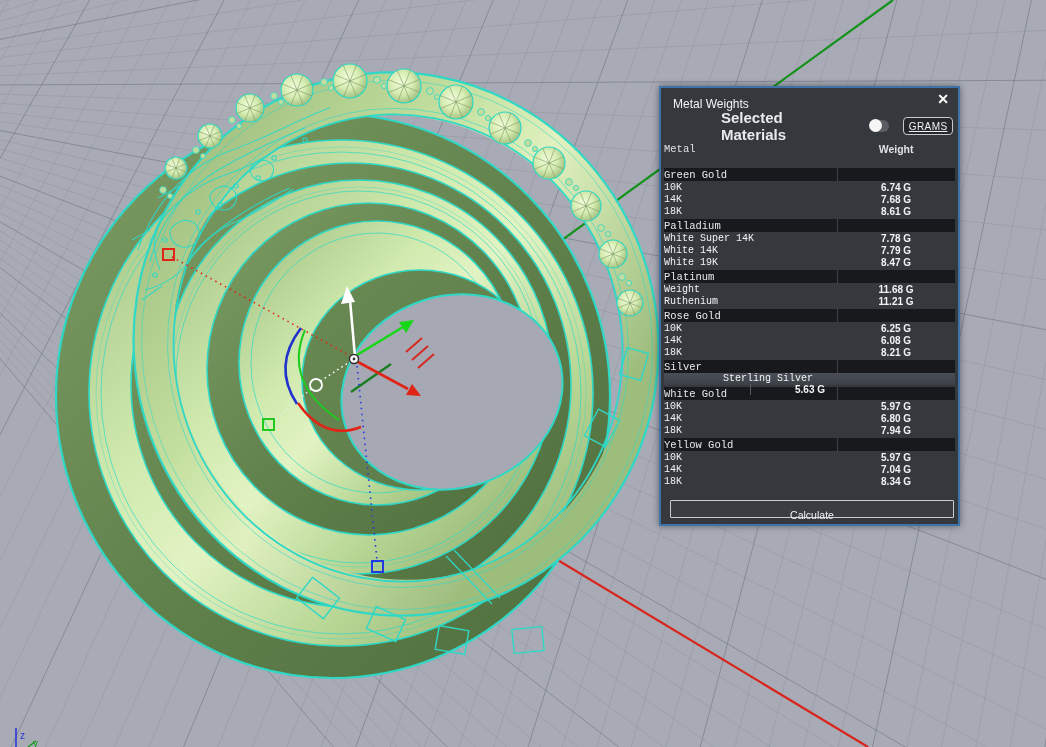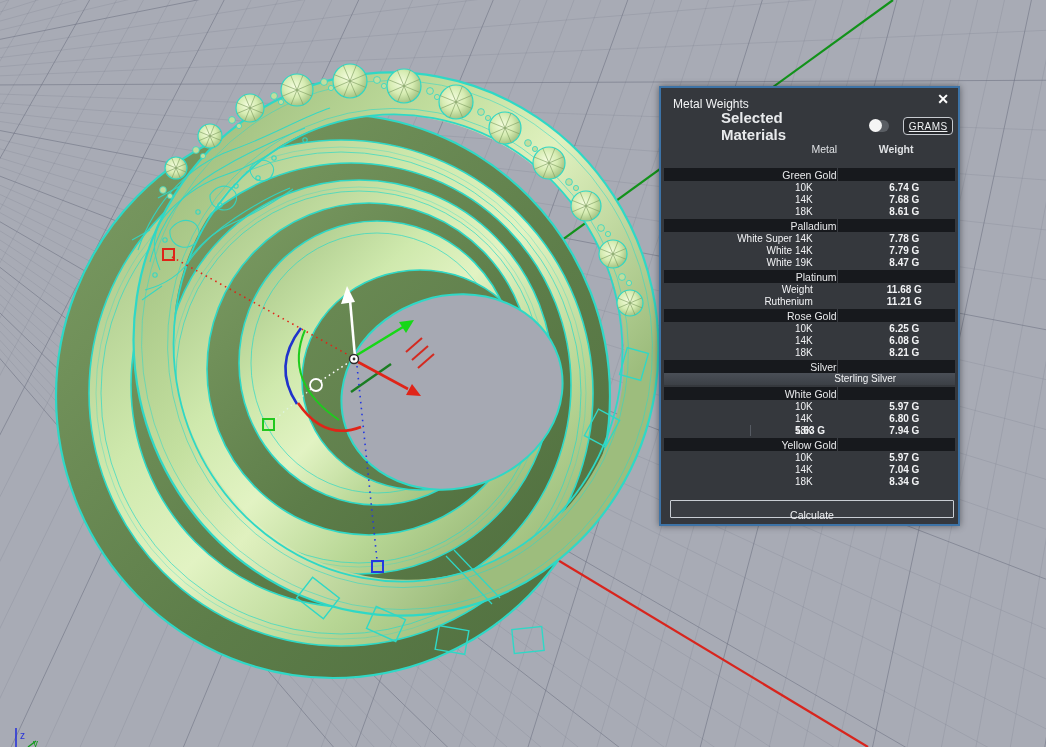--- a/index.html
+++ b/index.html
@@ -20,27 +20,27 @@
   .panel-titlebar{position:relative;height:21px;padding:6px 10px 0 12px;box-sizing:border-box;}
   .panel-title{font-size:12px;color:#f2f3f5;}
   .close{position:absolute;right:9px;top:4px;font-size:14px;font-weight:bold;color:#ffffff;cursor:pointer;line-height:14px;}
   .controls{display:flex;align-items:center;height:30px;padding:2px 5px 0 0;}
   .sel-label{font-size:15px;color:#e8eaec;margin-left:60px;font-weight:bold;}
   .toggle{margin-left:54px;width:27px;height:12px;border-radius:6px;background:#5a5e64;position:relative;display:inline-block;cursor:pointer;}
   .toggle .knob{position:absolute;left:-1px;top:-1px;width:13px;height:13px;border-radius:50%;background:#f5f5f5;}
   .units{margin-left:14px;width:68px;height:18px;background:#26282c;border:1px solid #c6cad0;border-radius:4px;color:#eef0f2;font-size:10px;font-family:"Liberation Sans",sans-serif;letter-spacing:.4px;padding:0;cursor:pointer;text-decoration:underline;}
   .colhead{display:flex;height:15px;align-items:center;margin:0 3px;}
   .colhead span{font-size:10.5px;color:#dfe1e4;}
-  .c-metal{width:59.5%;text-align:right;}
+  .c-metal{width:59.5%;text-align:left;font-family:Liberation Mono, monospace;}
   .c-weight{width:40.5%;text-align:center;font-weight:bold;}
   #metal-table{margin:12px 3px 0 3px;}
   .sec-row{display:flex;height:13px;align-items:center;background:var(--header-row-bg,#17191d);margin-top:2px;}
   .sec-row .c-metal{font-size:10.5px;color:#e8e9eb;}
   .sec-row .c-weight{border-left:1px solid #3b3e44;height:100%;}
-  .data-row{display:flex;height:12px;align-items:center;gap:41px;}
+  .data-row{display:flex;height:12px;align-items:center;}
   .data-row span{font-size:10px;color:#f2f3f5;}
   .data-row.hl{background:linear-gradient(#4a4f57,#3c4046);flex-direction:column;}
   .data-row.hl .c-weight{border-left:1px solid #565b63;height:100%;display:flex;align-items:center;justify-content:center;}
   .calc{position:absolute;left:9px;right:4px;bottom:6px;height:16px;background:#3a3d42;border:1px solid #c9cdd3;border-radius:1px;color:#f0f1f3;font-size:10.5px;font-family:"Liberation Sans",sans-serif;padding:8px;cursor:pointer;}
 
   
   .cy{stroke:var(--selection,#2fd8c6);}
 </style>
 </head>
 <body>

